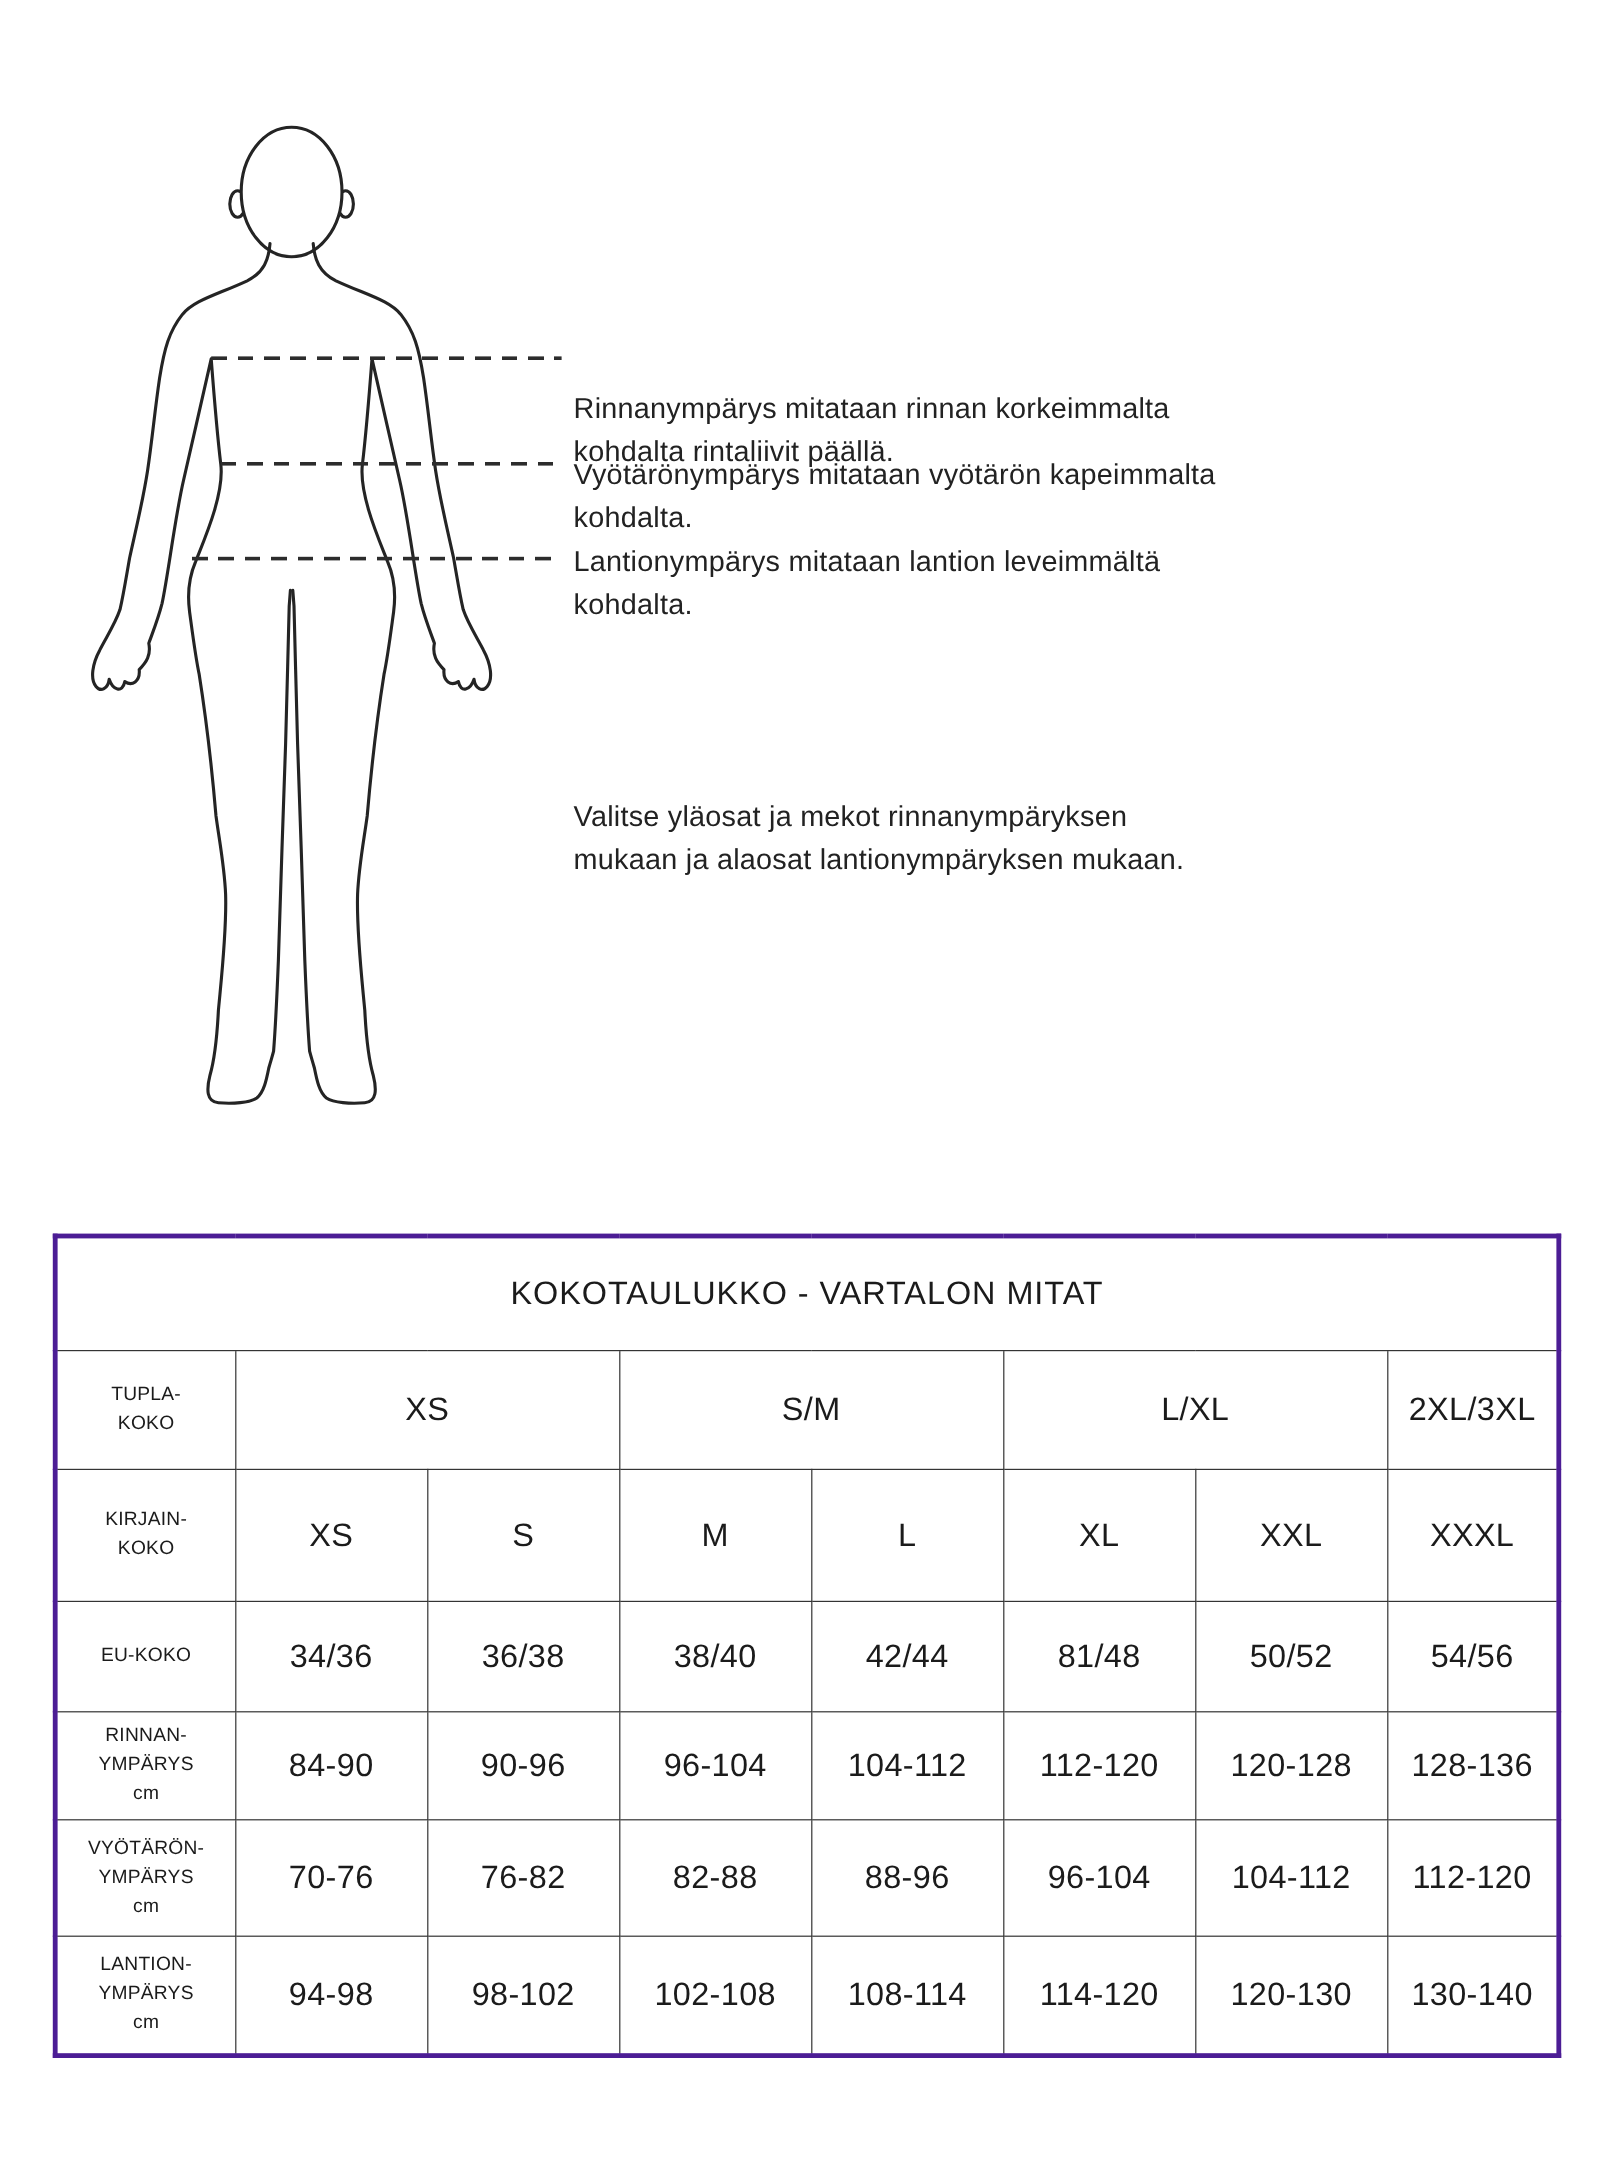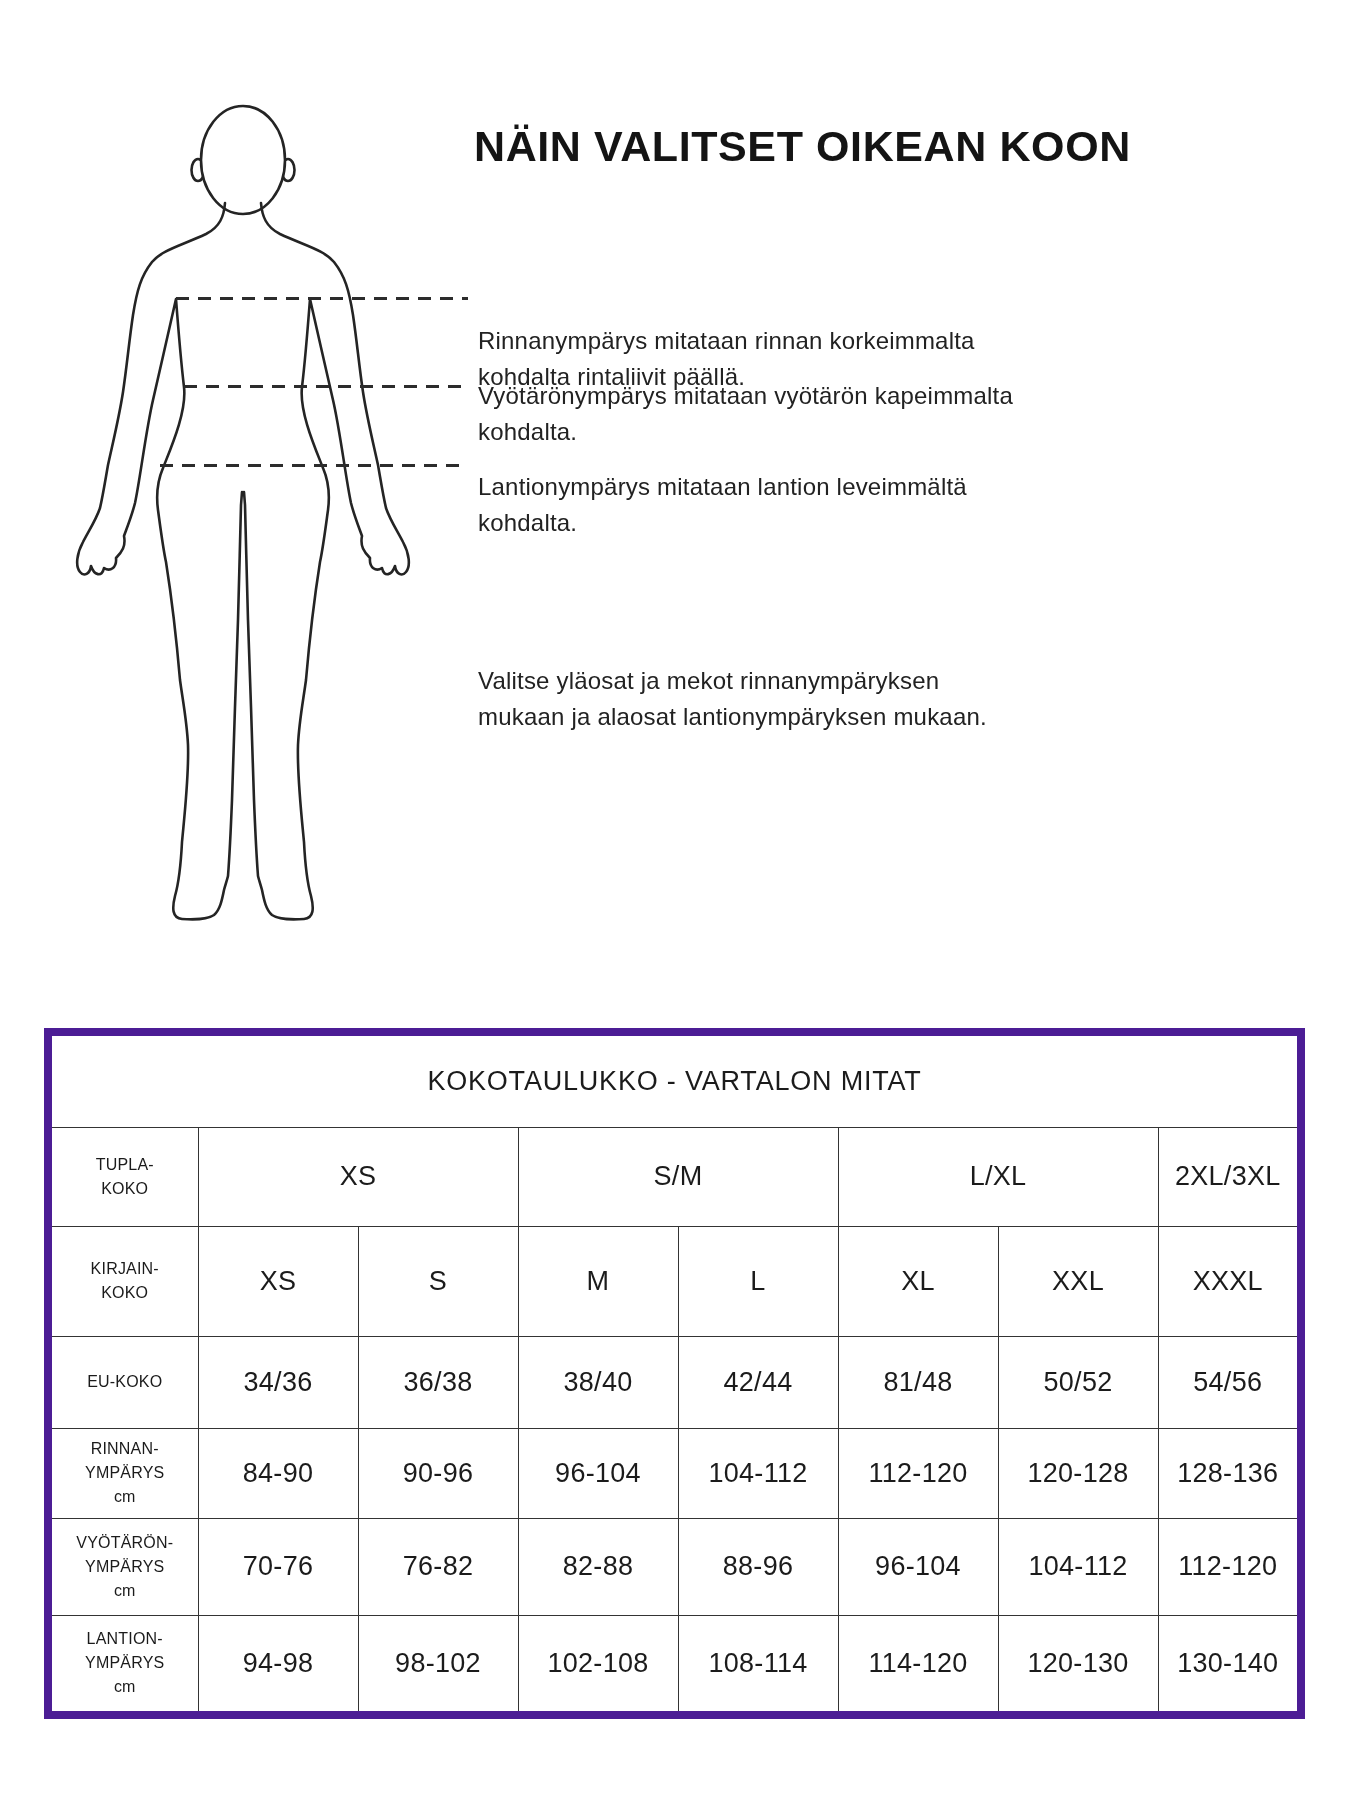--- a/index.html
+++ b/index.html
@@ -39,29 +39,29 @@
     font-size: 43px; font-weight: 700; letter-spacing: 0.6px;
     color: #141414; white-space: nowrap;
   }
   .para {
     position: absolute; left: 478px;
     font-size: 24px; line-height: 36px; letter-spacing: 0.2px;
     white-space: pre-line; color: #222222;
   }
   #p-chest { top: 287px; margin-top: 36px; }
   #p-waist { top: 378px; }
-  #p-hip   { top: 451px; margin-top: 18px; }
+  #p-hip   { top: 451px; }
   #p-note  { top: 663px; }
 
   
   #size-table {
     position: absolute; left: 44px; top: 1028px;
     width: 1253px;
     border-collapse: collapse; table-layout: fixed;
-    border: 8px solid #4c1d95;
+    border: 4px solid #4c1d95;
     color: #1b1b1b;
   }
   #size-table td {
     border: 1px solid #343434;
     text-align: center; vertical-align: middle;
     font-size: 27px; letter-spacing: 0.3px;
     padding: 0;
   }
   #size-table td.lbl {
     font-size: 16px; line-height: 24px; letter-spacing: 0.2px;
@@ -123,21 +123,20 @@
       C 179 490 180 440 181 405
       L 182 392"></path>
 
     <use href="#half-body" transform="translate(366,0) scale(-1,1)"></use>
   </svg>
 
   <div class="dash" id="dash-chest"></div>
   <div class="dash" id="dash-waist"></div>
   <div class="dash" id="dash-hip"></div>
 
-  <h1 id="page-title">NÄIN VALITSET OIKEAN KOON</h1>
   <p class="para" id="p-chest">Rinnanympärys mitataan rinnan korkeimmalta
 kohdalta rintaliivit päällä.</p>
   <p class="para" id="p-waist">Vyötärönympärys mitataan vyötärön kapeimmalta
 kohdalta.</p>
   <p class="para" id="p-hip">Lantionympärys mitataan lantion leveimmältä
 kohdalta.</p>
   <p class="para" id="p-note">Valitse yläosat ja mekot rinnanympäryksen
 mukaan ja alaosat lantionympäryksen mukaan.</p>
 
   <table id="size-table">

